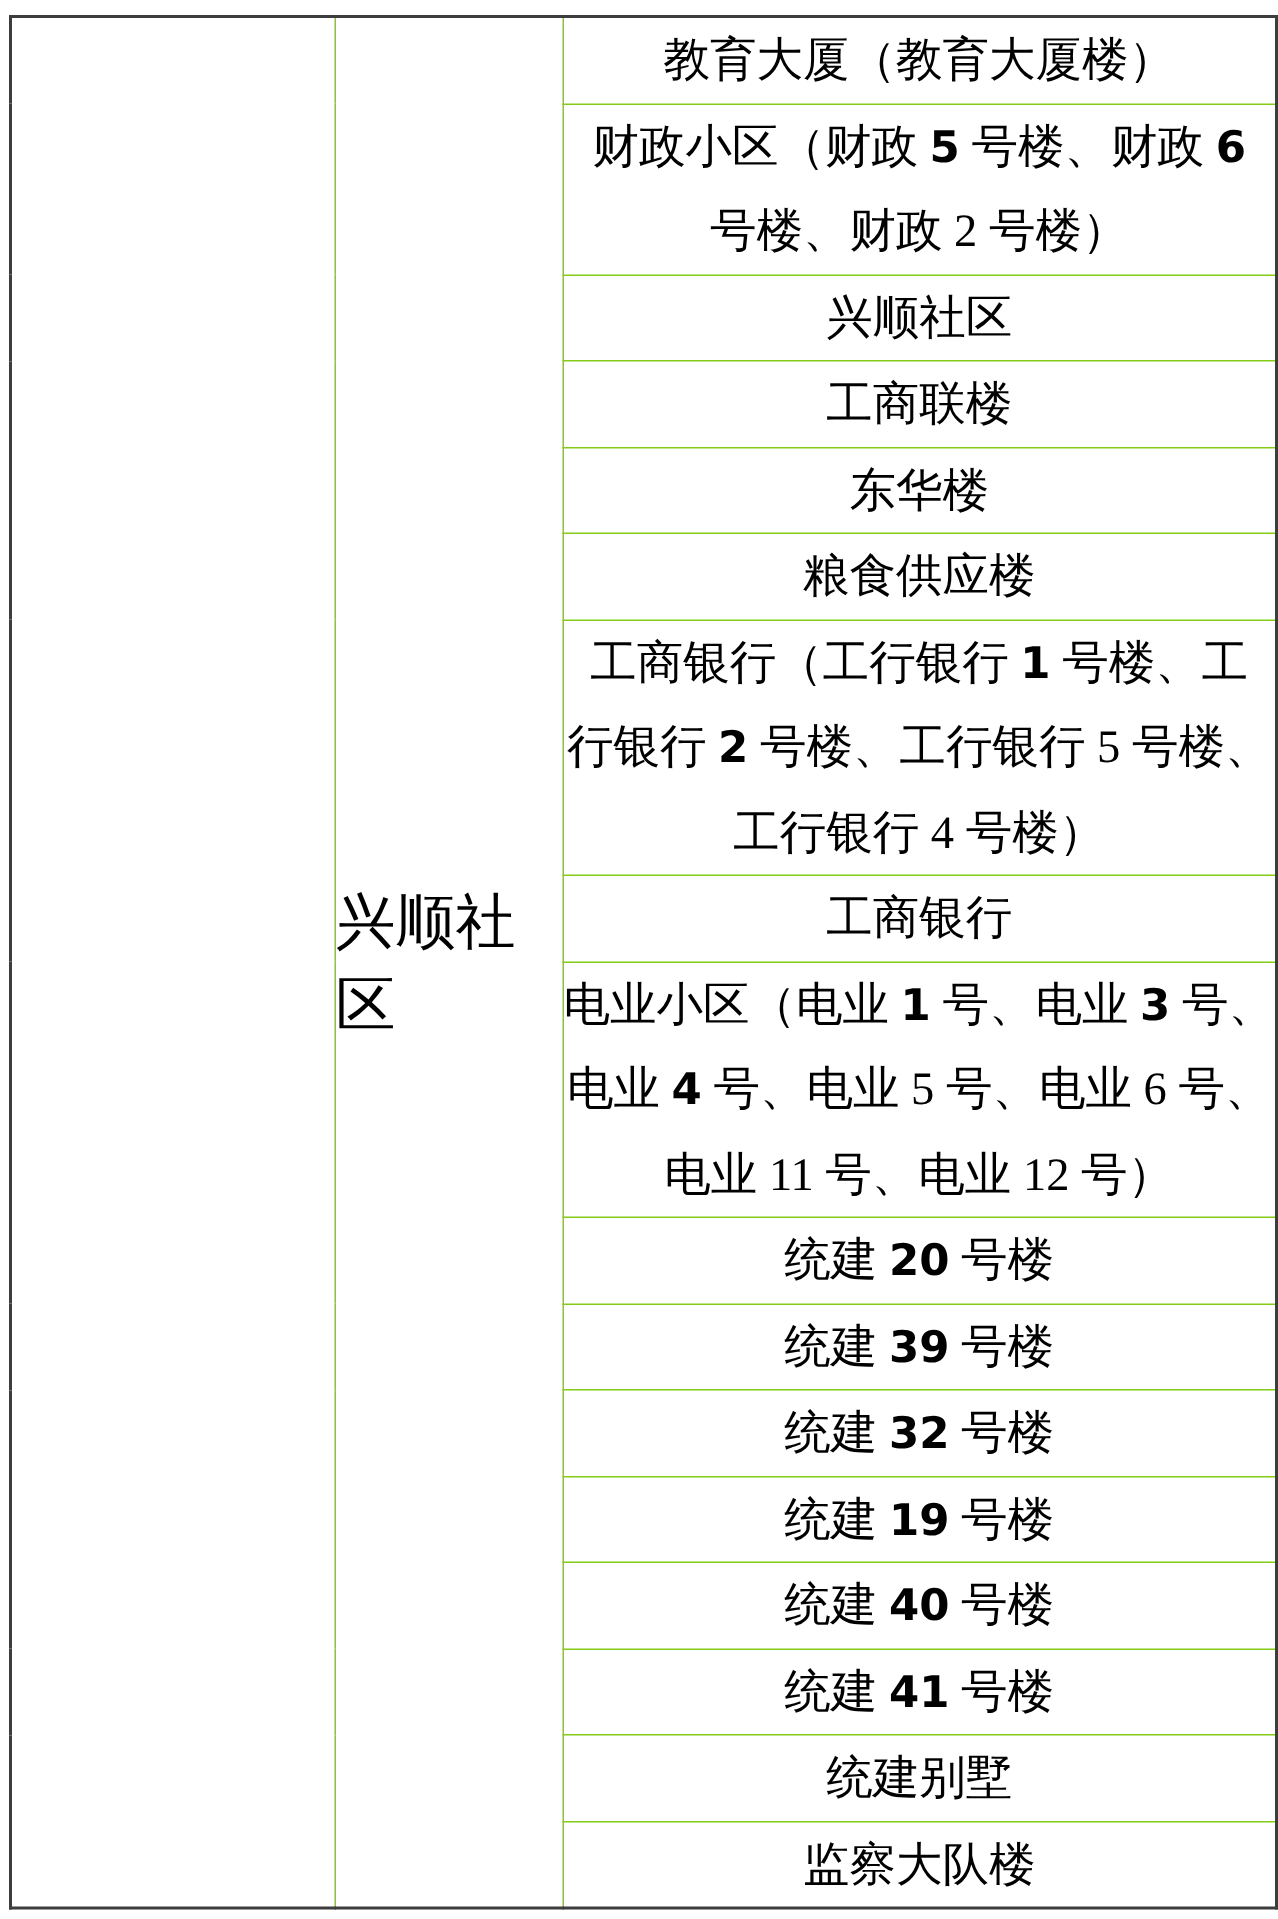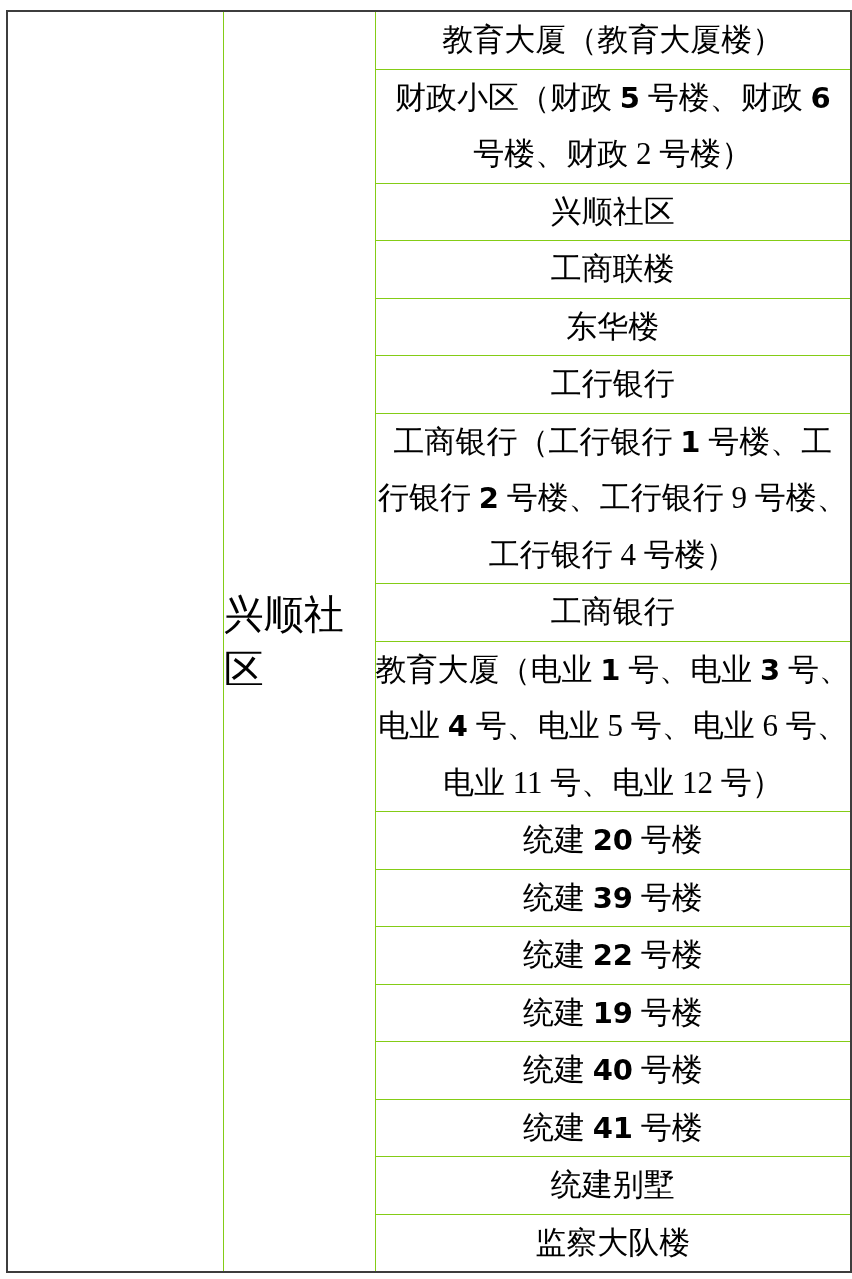--- a/index.html
+++ b/index.html
@@ -81,55 +81,55 @@
             <div class="line"><span>工商联楼</span></div>
           </td>
         </tr>
         <tr>
           <td class="col-building">
             <div class="line"><span>东华楼</span></div>
           </td>
         </tr>
         <tr>
           <td class="col-building">
-            <div class="line"><span>工行银行</span></div>
+            <div class="line"><span>粮食供应楼</span></div>
           </td>
         </tr>
         <tr>
           <td class="col-building">
             <div class="line"><span>工商银行（工行银行 </span><span class="num-bold">1</span><span> 号楼、工</span></div>
-            <div class="line"><span>行银行 </span><span class="num-bold">2</span><span> 号楼、工行银行 9 号楼、</span></div>
+            <div class="line"><span>行银行 </span><span class="num-bold">2</span><span> 号楼、工行银行 5 号楼、</span></div>
             <div class="line"><span>工行银行 4 号楼）</span></div>
           </td>
         </tr>
         <tr>
           <td class="col-building">
             <div class="line"><span>工商银行</span></div>
           </td>
         </tr>
         <tr>
           <td class="col-building">
-            <div class="line"><span>教育大厦（电业 </span><span class="num-bold">1</span><span> 号、电业 </span><span class="num-bold">3</span><span> 号、</span></div>
+            <div class="line"><span>电业小区（电业 </span><span class="num-bold">1</span><span> 号、电业 </span><span class="num-bold">3</span><span> 号、</span></div>
             <div class="line"><span>电业 </span><span class="num-bold">4</span><span> 号、电业 5 号、电业 6 号、</span></div>
             <div class="line"><span>电业 11 号、电业 12 号）</span></div>
           </td>
         </tr>
         <tr>
           <td class="col-building">
             <div class="line"><span>统建 </span><span class="num-bold">20</span><span> 号楼</span></div>
           </td>
         </tr>
         <tr>
           <td class="col-building">
             <div class="line"><span>统建 </span><span class="num-bold">39</span><span> 号楼</span></div>
           </td>
         </tr>
         <tr>
           <td class="col-building">
-            <div class="line"><span>统建 </span><span class="num-bold">22</span><span> 号楼</span></div>
+            <div class="line"><span>统建 </span><span class="num-bold">32</span><span> 号楼</span></div>
           </td>
         </tr>
         <tr>
           <td class="col-building">
             <div class="line"><span>统建 </span><span class="num-bold">19</span><span> 号楼</span></div>
           </td>
         </tr>
         <tr>
           <td class="col-building">
             <div class="line"><span>统建 </span><span class="num-bold">40</span><span> 号楼</span></div>

